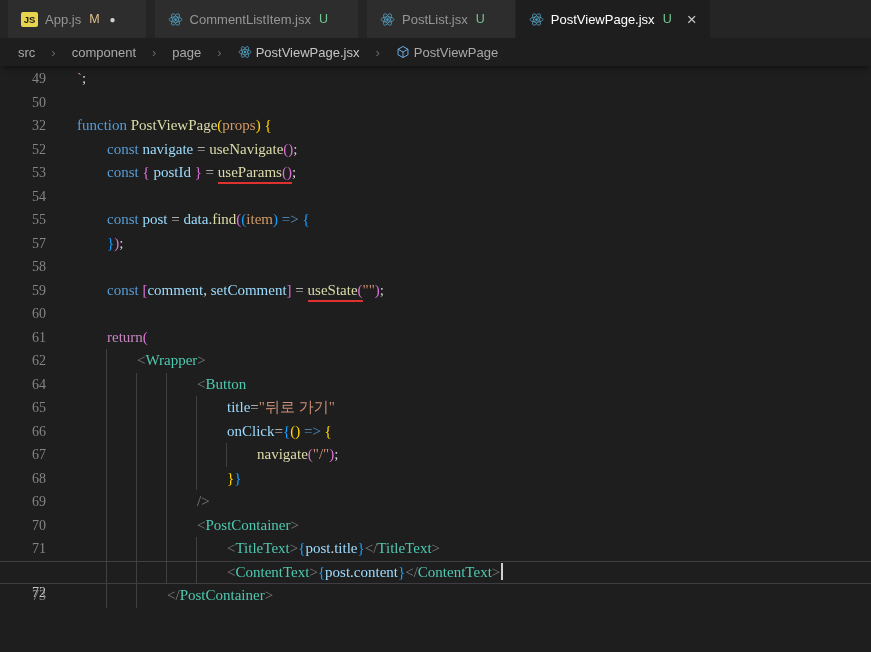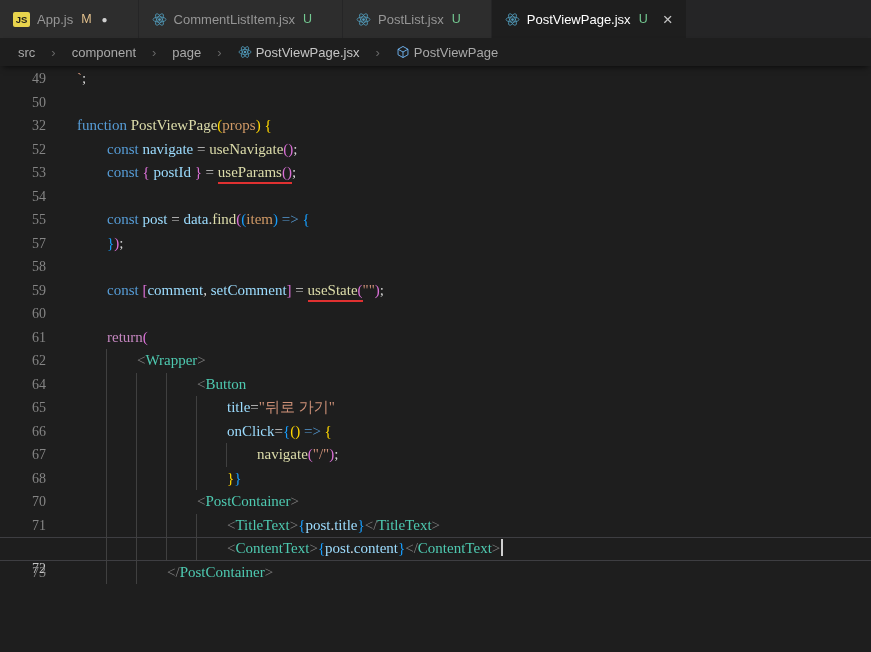--- a/index.html
+++ b/index.html
@@ -2,21 +2,21 @@
 <html><head>
 <meta charset="utf-8">
 <style>
   html,body{margin:0;padding:0;}
   body{width:871px;height:652px;overflow:hidden;background:#1e1e1e;font-family:"Liberation Sans","DejaVu Sans",sans-serif;}
   .app{display:flex;flex-direction:column;height:100%;}
 
   
   .tabbar{height:38px;flex:none;background:#252526;display:flex;align-items:stretch;overflow:hidden;}
   .tab{display:flex;align-items:center;gap:7px;padding:0 13px;background:#2d2d2d;border-right:1px solid #252526;font-size:13px;color:#969696;cursor:pointer;white-space:nowrap;}
-  .tab:not(.active){padding-right:30px;}
+  .tab:not(.active){padding-right:30px;margin-left:8px;}
   .tab.active{background:#1e1e1e;color:#ffffff;}
   .git{font-size:12.5px;margin-left:1px;}
   .dot{font-size:10px;color:#d0d0d0;margin-left:3px;}
   .close{font-size:17px;line-height:1;color:#c5c5c5;margin-left:8px;cursor:pointer;}
   .jsicon{width:17px;height:15px;border-radius:2px;background:#e8d44d;color:#1c1c1c;font-weight:700;font-size:9.5px;display:flex;align-items:center;justify-content:center;flex:none;}
 
   
   .breadcrumb{height:28px;flex:none;display:flex;align-items:center;padding:0 18px;gap:16px;font-size:13px;color:#a9a9a9;background:#1e1e1e;box-shadow:0 4px 6px -3px rgba(0,0,0,.65);position:relative;z-index:3;}
   .crumb{display:flex;align-items:center;gap:4px;cursor:pointer;}
   .crumb.file{color:#c5c5c5;}
@@ -184,20 +184,24 @@
         </div>
         <div class="line">
           <span class="gutter">67</span>
           <span class="codetext"><span class="ind" style="width: 20ch;"></span><span class="sp" style="width: 4ch;"></span><span class="tk-fn">navigate</span><span class="tk-b1">(</span><span class="tk-st">"/"</span><span class="tk-b1">)</span><span class="tk-pl">;</span></span>
         </div>
         <div class="line">
           <span class="gutter">68</span>
           <span class="codetext"><span class="ind" style="width: 16ch;"></span><span class="sp" style="width: 4ch;"></span><span class="tk-b0">}</span><span class="tk-b2">}</span></span>
         </div>
         <div class="line">
+          <span class="gutter">69</span>
+          <span class="codetext"><span class="ind" style="width: 12ch;"></span><span class="sp" style="width: 4ch;"></span><span class="tk-ag">/&gt;</span></span>
+        </div>
+        <div class="line">
           <span class="gutter">70</span>
           <span class="codetext"><span class="ind" style="width: 12ch;"></span><span class="sp" style="width: 4ch;"></span><span class="tk-ag">&lt;</span><span class="tk-cmp">PostContainer</span><span class="tk-ag">&gt;</span></span>
         </div>
         <div class="line">
           <span class="gutter">71</span>
           <span class="codetext"><span class="ind" style="width: 16ch;"></span><span class="sp" style="width: 4ch;"></span><span class="tk-ag">&lt;</span><span class="tk-cmp">TitleText</span><span class="tk-ag">&gt;</span><span class="tk-b2">{</span><span class="tk-vr">post</span><span class="tk-pl">.</span><span class="tk-vr">title</span><span class="tk-b2">}</span><span class="tk-ag">&lt;/</span><span class="tk-cmp">TitleText</span><span class="tk-ag">&gt;</span></span>
         </div>
         <div class="line cur">
           <span class="gutter">72</span>
           <span class="codetext"><span class="ind" style="width: 16ch;"></span><span class="sp" style="width: 4ch;"></span><span class="tk-ag">&lt;</span><span class="tk-cmp">ContentText</span><span class="tk-ag">&gt;</span><span class="tk-b2">{</span><span class="tk-vr">post</span><span class="tk-pl">.</span><span class="tk-vr">content</span><span class="tk-b2">}</span><span class="tk-ag">&lt;/</span><span class="tk-cmp">ContentText</span><span class="tk-ag">&gt;</span><span class="cursor"></span></span>

